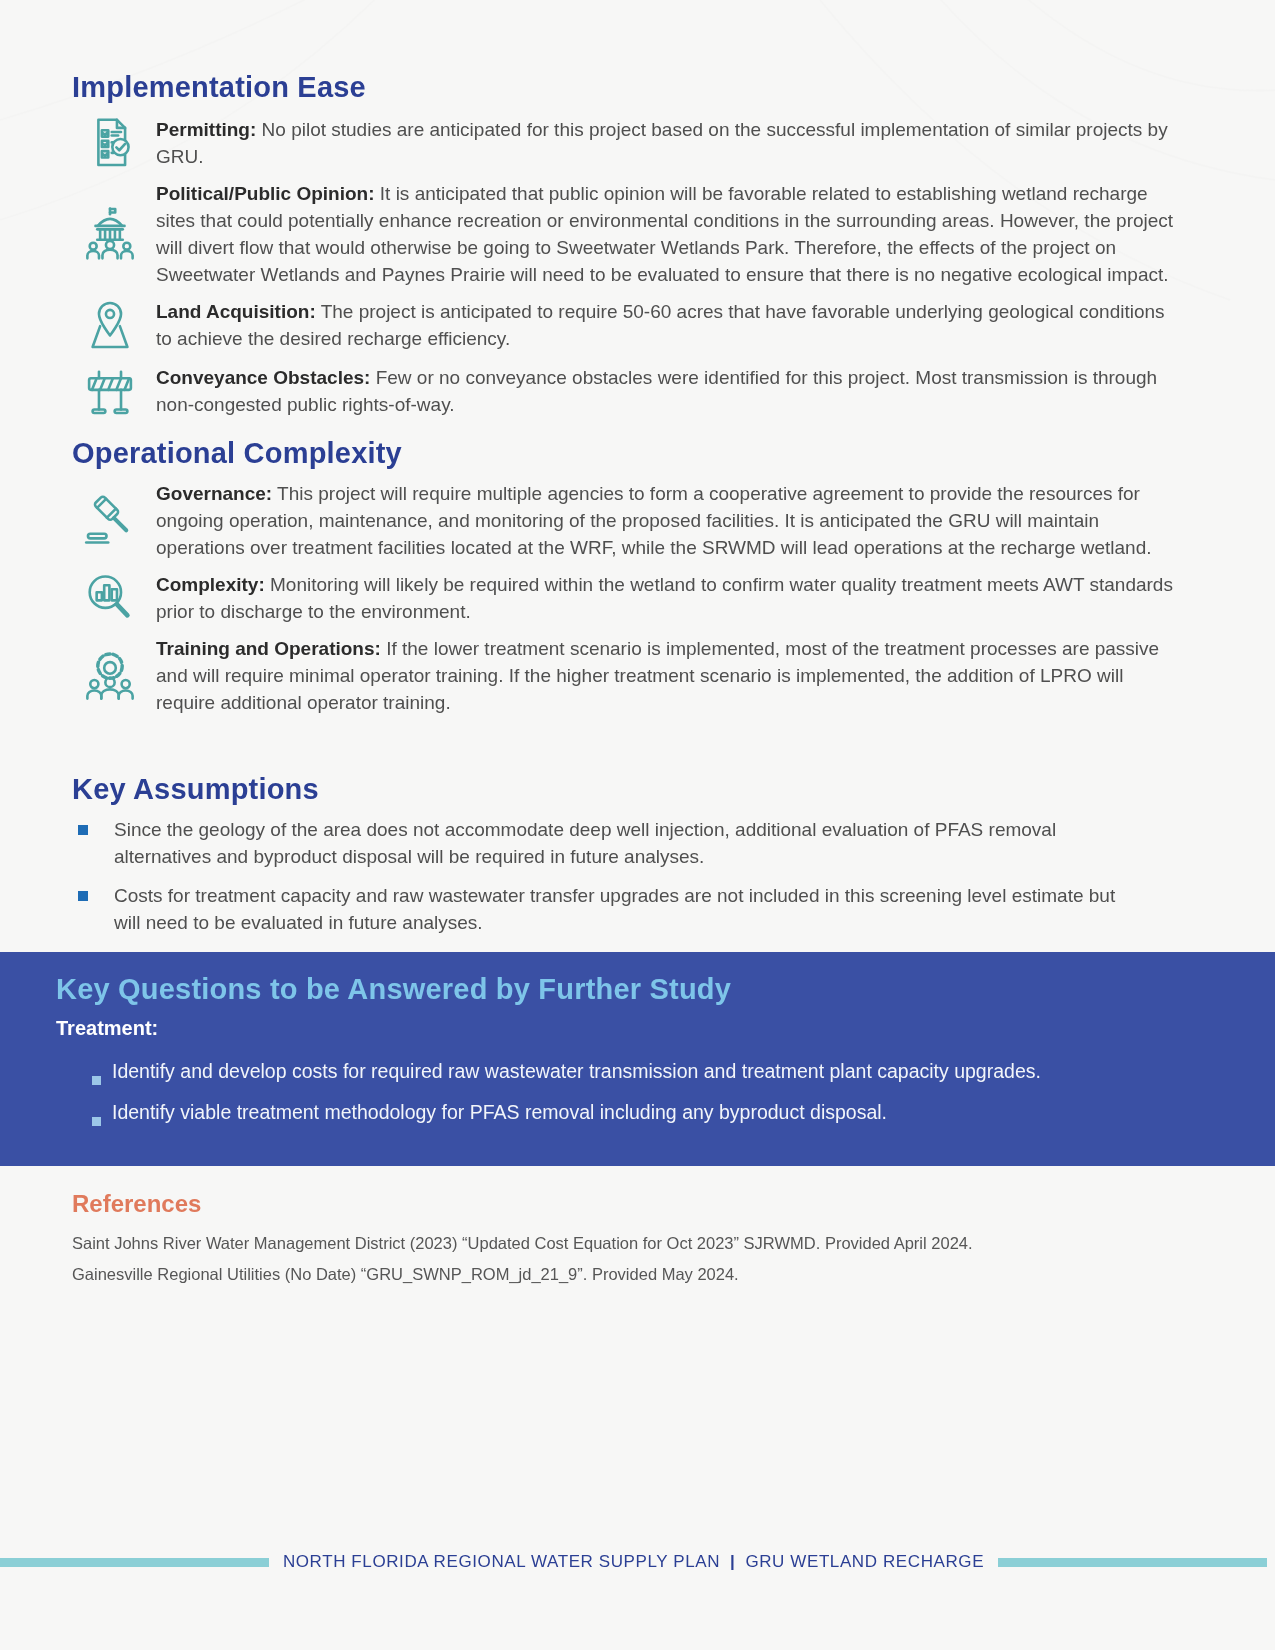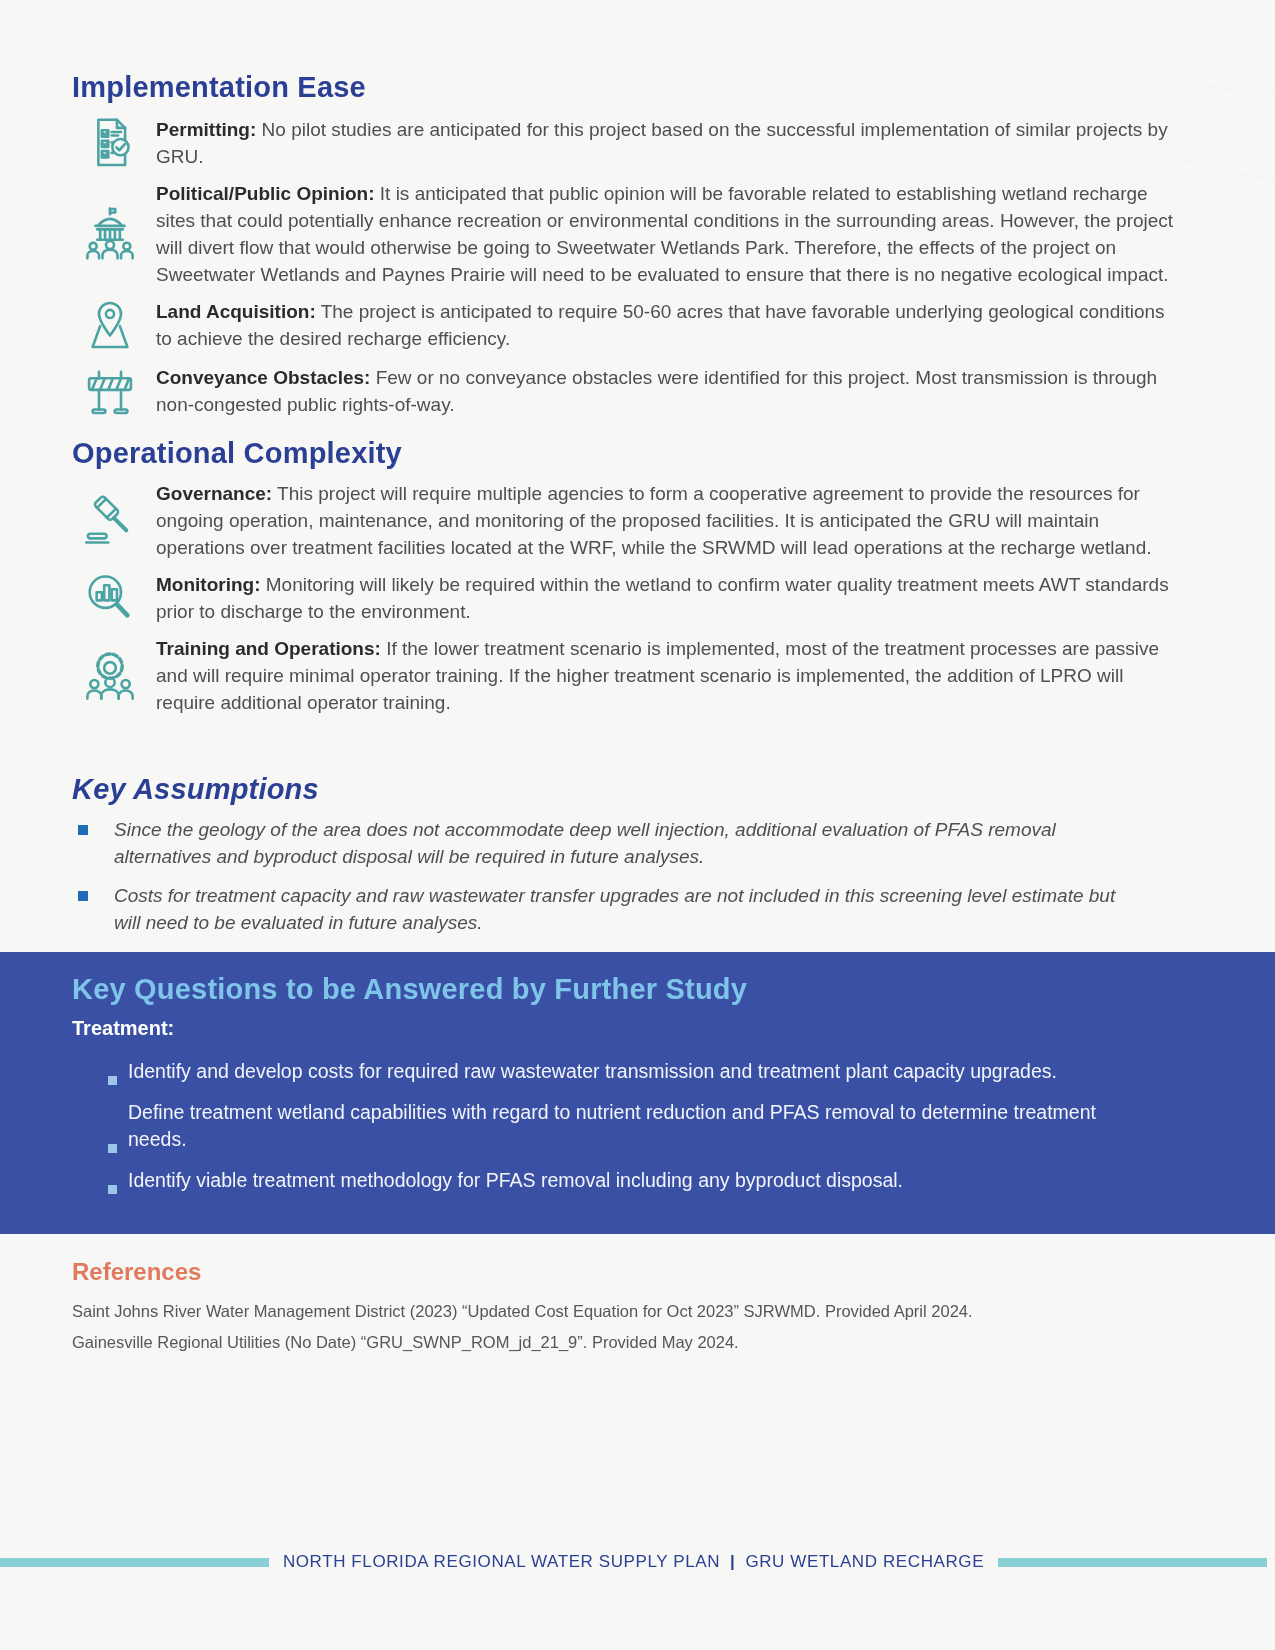--- a/index.html
+++ b/index.html
@@ -30,40 +30,40 @@
   .content{position:relative;}
   .section{padding:0 85px 0 72px;}
   .section-title{
     color:var(--heading-blue);
     font-size:29px;font-weight:bold;
     margin:0 0 10px 0;line-height:34px;
     letter-spacing:.2px;
   }
   #impl-section{padding-top:70px;}
   #op-section{margin-top:16px;}
-  #assume-section{margin-top:56px;font-style:italic;}
+  #assume-section{margin-top:56px;}
 
   .item{display:flex;align-items:center;margin-bottom:8px;}
   .icon-cell{flex:0 0 76px;display:flex;justify-content:center;align-items:center;}
   .icon-cell svg{width:58px;height:58px;color:var(--icon-teal);}
   .item-text{
     margin:0 0 0 8px;max-width:1020px;
     font-size:19px;line-height:27px;color:var(--body-text);
   }
   .item-text b{color:var(--label-text);}
 
   .assume-list{list-style:none;margin:4px 0 0 0;padding:0;}
   .assume-list li{display:flex;margin:0 0 12px 0;}
   .sq{flex:0 0 auto;width:10px;height:10px;margin:9px 0 0 6px;background:var(--assumption-bullet);}
   .assume-list p{margin:0 0 0 26px;max-width:1020px;font-size:19px;line-height:27px;color:var(--body-text);}
 
   .blue-panel{
     margin-top:16px;
     background:var(--panel-bg);
-    padding:20px 85px 26px 72px;
+    padding:20px 85px 26px 56px;
     color:var(--panel-text);
   }
   .panel-title{
     color:var(--panel-title);
     font-size:29px;font-weight:bold;line-height:34px;
     margin:0 0 8px 0;letter-spacing:.2px;
   }
   .q-label{margin:0 0 16px 0;font-size:20px;line-height:28px;font-weight:bold;color:#FFFFFF;}
   .q-group{margin-bottom:6px;}
   .q-bullet{display:flex;margin:0 0 14px 30px;align-items:flex-end;}
@@ -201,21 +201,21 @@
           <div class="item">
             <div class="icon-cell">
               <svg viewBox="0 0 100 100" fill="none" stroke="currentColor" stroke-width="4.5" stroke-linecap="round" stroke-linejoin="round">
                 <circle cx="42" cy="40" r="27"></circle>
                 <rect x="27" y="40" width="9" height="14"></rect>
                 <rect x="40" y="28" width="9" height="26"></rect>
                 <rect x="53" y="35" width="9" height="19"></rect>
                 <path d="M62 61 L80 80" stroke-width="8"></path>
               </svg>
             </div>
-            <p class="item-text"><b>Monitoring:</b> Monitoring will likely be required within the wetland to confirm water quality treatment meets AWT standards prior to discharge to the environment.</p>
+            <p class="item-text"><b>Complexity:</b> Monitoring will likely be required within the wetland to confirm water quality treatment meets AWT standards prior to discharge to the environment.</p>
           </div>
           <div class="item">
             <div class="icon-cell">
               <svg viewBox="0 0 100 100" fill="none" stroke="currentColor" stroke-width="4.5" stroke-linecap="round" stroke-linejoin="round">
                 <circle cx="50" cy="33" r="21" stroke-dasharray="7.5 5.5" stroke-width="6"></circle>
                 <circle cx="50" cy="36" r="10"></circle>
                 <circle cx="23" cy="64" r="7"></circle>
                 <path d="M11 89 v-5 a12 9 0 0 1 24 0 v5"></path>
                 <circle cx="50" cy="61" r="8"></circle>
                 <path d="M35 89 v-6 a15 10 0 0 1 30 0 v6"></path>
@@ -246,24 +246,20 @@
       <h1 class="panel-title">Key Questions to be Answered by Further Study</h1>
       <div id="question-groups">
           <div class="q-group">
             <p class="q-label">Treatment:</p>
             <div class="q-bullet">
               <span class="sq"></span>
               <p>Identify and develop costs for required raw wastewater transmission and treatment plant capacity upgrades.</p>
             </div>
             <div class="q-bullet">
               <span class="sq"></span>
-              <p>Define treatment wetland capabilities with regard to nutrient reduction and PFAS removal to determine treatment needs.</p>
-            </div>
-            <div class="q-bullet">
-              <span class="sq"></span>
               <p>Identify viable treatment methodology for PFAS removal including any byproduct disposal.</p>
             </div>
           </div>
         </div>
     </section>
 
     <section class="section" id="ref-section">
       <h2 class="ref-title">References</h2>
       <p class="ref-line">Saint Johns River Water Management District (2023) “Updated Cost Equation for Oct 2023” SJRWMD. Provided April 2024.</p>
       <p class="ref-line">Gainesville Regional Utilities (No Date) “GRU_SWNP_ROM_jd_21_9”. Provided May 2024.</p>

